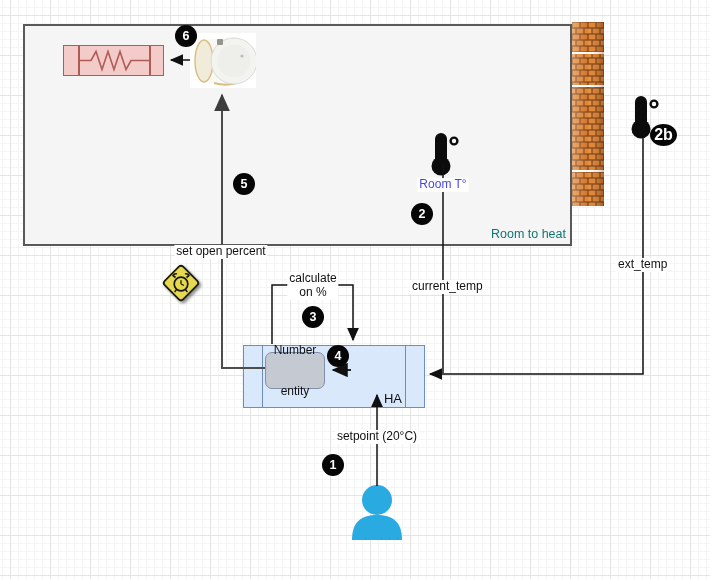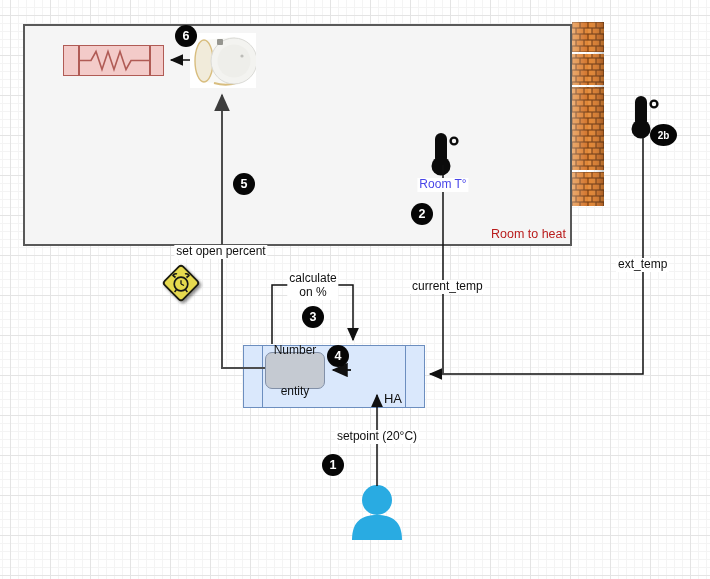--- a/index.html
+++ b/index.html
@@ -24,21 +24,21 @@
   .cx{transform:translateX(-50%);}
   .badge{
     position:absolute;width:22px;height:22px;border-radius:50%;
     background:#060606;color:#fff;font-size:12.5px;font-weight:bold;
     display:flex;align-items:center;justify-content:center;z-index:30;
   }
   .room{
     position:absolute;left:23px;top:24px;width:545px;height:218px;
     background:#f5f5f5;border:2px solid #595959;z-index:1;
   }
-  .room-label{position:absolute;right:4px;bottom:3px;font-size:12.5px;color:#b91c1c;background:transparent;white-space:nowrap;}
+  .room-label{position:absolute;right:4px;bottom:3px;font-size:12.5px;color:#0f766e;background:transparent;white-space:nowrap;}
   .heater{
     position:absolute;left:63px;top:45px;width:99px;height:29px;
     background:#f3cbc9;border:1.6px solid #b05b55;z-index:5;
   }
   .heater .bar{position:absolute;top:0;bottom:0;width:1.6px;background:#b05b55;}
   .ha-box{
     position:absolute;left:243px;top:345px;width:180px;height:61px;
     background:#dae8fc;border:1.6px solid #6c8ebf;z-index:5;
   }
   .ha-box .bar{position:absolute;top:0;bottom:0;width:1.4px;background:#6c8ebf;}
@@ -182,19 +182,19 @@
   <div class="lbl cx z20" style="left:313px;top:272px;">
     <span>calculate</span><br>
     <span>on %</span>
   </div>
   <div class="lbl z20" style="left:410px;top:280px;">current_temp</div>
   <div class="lbl z20" style="left:616px;top:258px;">ext_temp</div>
   <div class="lbl cx z20" style="left:377px;top:430px;">setpoint (20°C)</div>
 
   <div class="badge" style="left:322px;top:454px;">1</div>
   <div class="badge" style="left:411px;top:203px;">2</div>
-  <div class="badge" style="left:650px;top:124px;width:27px;font-size:10px;">2b</div>
+  <div class="badge" style="left:650px;top:124px;width:27px;font-size:16px;">2b</div>
   <div class="badge" style="left:302px;top:306px;">3</div>
   <div class="badge" style="left:327px;top:345px;">4</div>
   <div class="badge" style="left:233px;top:173px;">5</div>
   <div class="badge" style="left:175px;top:25px;">6</div>
 
 </div>
 
 </body></html>

